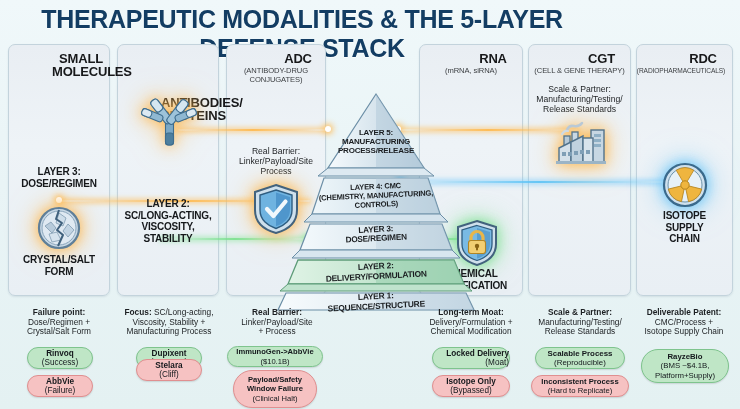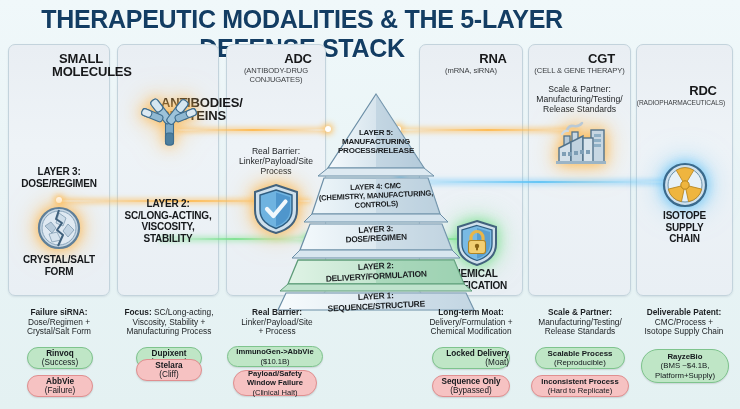--- a/index.html
+++ b/index.html
@@ -128,21 +128,21 @@
 CONJUGATES)</div>
   </div>
   <div class="col-head" style="position:absolute;left:419px;top:47px;width:104px;">
     <div class="col-title" style="white-space:pre-line;">RNA</div>
     <div class="col-sub" style="white-space:pre-line;">(mRNA, siRNA)</div>
   </div>
   <div class="col-head" style="position:absolute;left:528px;top:47px;width:103px;">
     <div class="col-title" style="white-space:pre-line;">CGT</div>
     <div class="col-sub" style="white-space:pre-line;">(CELL &amp; GENE THERAPY)</div>
   </div>
-  <div class="col-head" style="position:absolute;left:636px;top:47px;width:90px;margin-top:32px;">
+  <div class="col-head" style="position:absolute;left:636px;top:47px;width:90px;">
     <div class="col-title" style="white-space:pre-line;">RDC</div>
     <div class="col-sub" style="white-space:pre-line;font-size:6.6px;">(RADIOPHARMACEUTICALS)</div>
   </div>
 
   <div class="beam o" style="left:178px;top:129px;width:150px;"></div>
   <div class="beam o" style="left:398px;top:129px;width:180px;"></div>
 
   <div class="beam o" style="left:60px;top:200px;width:250px;"></div>
 
   <div class="beam g" style="left:160px;top:238px;width:150px;"></div>
@@ -328,21 +328,21 @@
 CONTROLS)</div>
     <div class="pl" style="left:6px;top:133px;width:188px;font-size:8.2px;line-height:9.4px;white-space:pre-line;transform:rotate(-3deg);">LAYER 3:
 DOSE/REGIMEN</div>
     <div class="pl" style="left:2px;top:170px;width:196px;font-size:8.4px;line-height:9.6px;white-space:pre-line;transform:rotate(-3deg);">LAYER 2:
 DELIVERY/FORMULATION</div>
     <div class="pl" style="left:2px;top:200px;width:196px;font-size:8.4px;line-height:9.6px;white-space:pre-line;transform:rotate(-3deg);">LAYER 1:
 SEQUENCE/STRUCTURE</div>
   </div>
 
   <div class="bcap" style="left:4px;top:308px;width:110px;">
-    <b>Failure siRNA:</b>
+    <b>Failure point:</b>
     <span style="white-space:pre-line;display:block;">Dose/Regimen +
 Crystal/Salt Form</span>
   </div>
   <div class="bcap" style="left:113px;top:308px;width:112px;">
     <b>Focus:</b>
     <span style="white-space:pre-line;">SC/Long-acting,
 Viscosity, Stability +
 Manufacturing Process</span>
   </div>
   <div class="bcap" style="left:222px;top:308px;width:110px;">
@@ -381,32 +381,32 @@
   </div>
   <div class="pill red" style="left:136px;top:359px;width:66px;height:22px;text-align:center;">
     <span class="n">Stelara</span>
     <span>(Cliff)</span>
   </div>
 
   <div class="pill green" style="left:227px;top:346px;width:96px;height:21px;font-size:7.6px;">
     <span class="n">ImmunoGen-&gt;AbbVie</span>
     <span>($10.1B)</span>
   </div>
-  <div class="pill red" style="left:233px;top:370px;width:84px;height:26px;font-size:7.6px;">
+  <div class="pill red" style="left:233px;top:370px;width:84px;height:38px;font-size:7.6px;">
     <span class="n" style="white-space:pre-line;">Payload/Safety
 Window Failure</span>
     <span>(Clinical Halt)</span>
   </div>
 
   <div class="pill green" style="left:432px;top:347px;width:78px;height:22px;align-items:flex-end;">
     <span class="n">Locked Delivery</span>
     <span>(Moat)</span>
   </div>
   <div class="pill red" style="left:432px;top:375px;width:78px;height:22px;">
-    <span class="n">Sequence Only</span>
+    <span class="n">Isotope Only</span>
     <span>(Bypassed)</span>
   </div>
 
   <div class="pill green" style="left:535px;top:347px;width:90px;height:22px;font-size:7.9px;">
     <span class="n">Scalable Process</span>
     <span>(Reproducible)</span>
   </div>
   <div class="pill red" style="left:531px;top:375px;width:98px;height:22px;font-size:7.7px;">
     <span class="n">Inconsistent Process</span>
     <span>(Hard to Replicate)</span>

